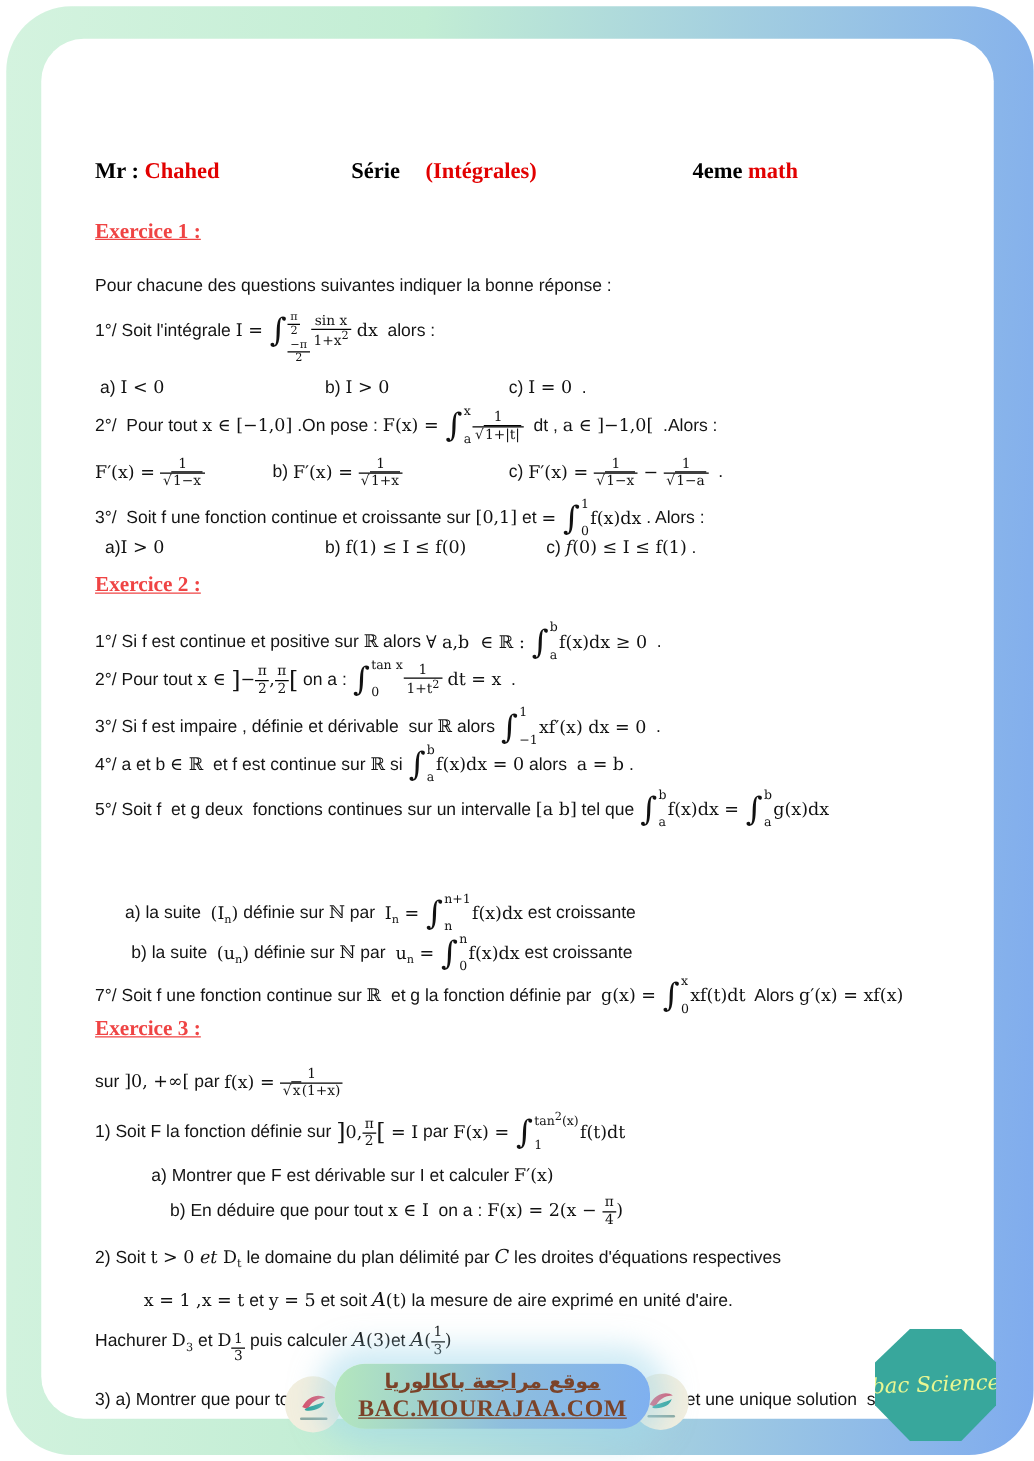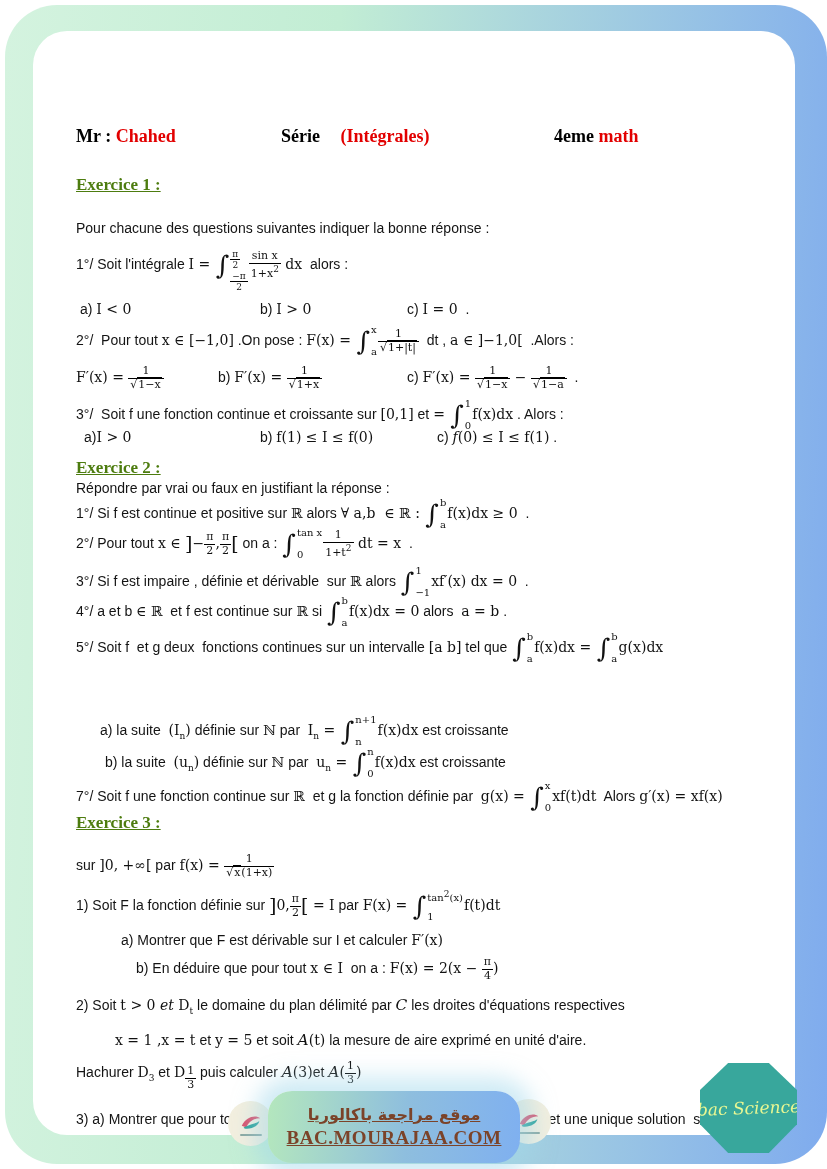--- a/index.html
+++ b/index.html
@@ -7,21 +7,21 @@
 
   
   .frame{position:absolute;left:5px;top:5px;right:0;bottom:5px;border-radius:52px;
          background:linear-gradient(93deg,#d4f3df 0%,#c2edd4 38%,#7fabee 100%)}
   .page{position:absolute;left:33px;top:31px;right:32px;bottom:34px;border-radius:34px;background:#fff}
 
   
   .line{position:absolute;font-family:"Liberation Sans",sans-serif;font-size:14px;color:#141414;white-space:nowrap;line-height:1.25}
   .hd{position:absolute;font-family:"Liberation Serif",serif;font-weight:bold;font-size:18px;color:#000;white-space:nowrap}
   .hd .rd{color:#e20000}
-  .ext{position:absolute;font-family:"Liberation Serif",serif;font-weight:bold;font-size:17px;color:#4d7c0f;text-decoration:underline;white-space:nowrap}
+  .ext{position:absolute;font-family:"Liberation Serif",serif;font-weight:bold;font-size:17px;color:#ef4444;text-decoration:underline;white-space:nowrap}
 
   
   .m{font-family:"DejaVu Serif",serif;font-size:14px;color:#111}
   .m i{font-family:"DejaVu Serif",serif}
   .fr{display:inline-block;vertical-align:middle;text-align:center;font-size:11px;line-height:1.15}
   .fr>b{display:block;font-weight:normal;padding:0 2px}
   .fr>u{display:block;text-decoration:none;border-top:1px solid #000;padding:0 2px}
   .it{display:inline-flex;align-items:center;vertical-align:middle;margin:0 1px}
   .it>s{text-decoration:none;font-size:26px;line-height:1;font-family:"DejaVu Serif",serif}
   .it>em{display:inline-flex;flex-direction:column;justify-content:space-between;font-style:normal;font-size:10px;line-height:1;height:32px;margin-left:1px}
@@ -29,21 +29,21 @@
   .it>em>u{text-decoration:none}
   .it .fr{font-size:9px}
   q{border-top:1px solid #000;padding:0 1px}
   q::before,q::after{content:""}
   big{font-size:19px;font-weight:400;vertical-align:-2px;font-family:"DejaVu Serif",serif}
   var{font-family:"DejaVu Serif",serif;font-style:italic;font-size:1.1em}
   sup,sub{font-size:9px}
   .gp{display:inline-block;width:56px}
 
   
-  .banner{position:absolute;left:268px;top:1091px;width:252px;height:72px;border-radius:24px;z-index:5;
+  .banner{position:absolute;left:268px;top:1091px;width:252px;height:52px;border-radius:24px;z-index:5;
           background:linear-gradient(95deg,#b4e7bd 0%,#8ebede 55%,#7fb0f0 100%);
           box-shadow:0 0 22px 14px rgba(160,215,235,.5);
           display:flex;flex-direction:column;align-items:center;justify-content:center;text-align:center}
   .banner .ar{font-size:16px;font-weight:bold;color:#7b4329;text-decoration:underline;direction:rtl;font-family:"DejaVu Sans",sans-serif;line-height:1.3}
   .banner .url{font-size:19px;font-weight:bold;color:#7b4329;text-decoration:underline;font-family:Liberation Serif, serif;letter-spacing:.5px;line-height:1.25}
   .badge{position:absolute;width:45px;height:45px;border-radius:50%;background:#f3efdf;z-index:4;
          display:flex;flex-direction:column;align-items:center;justify-content:center}
   .badge .tb{width:22px;height:2px;background:#8aa7a0;margin-top:2px;border-radius:1px}
   .oct{position:absolute;left:700px;top:1063px;width:97px;height:90px;background:#38a79c;z-index:6;
        clip-path:polygon(29% 0,71% 0,100% 30%,100% 68%,71% 100%,29% 100%,0 68%,0 30%);
@@ -96,21 +96,20 @@
           <em>
             <b>1</b>
             <u>0</u>
           </em>
         </span>f(x)dx</span> . Alors :</div>
   <div class="line" style="left:51px;top:398px">a)<span class="m">I &gt; 0</span></div>
   <div class="line" style="left:227px;top:398px">b) <span class="m">f(1) ≤ I ≤ f(0)</span></div>
   <div class="line" style="left:404px;top:398px">c) <span class="m"><i>f</i>(0) ≤ I ≤ f(1)</span> .</div>
 
   <div class="ext" style="left:43px;top:427px">Exercice 2 :</div>
-  <div class="line" style="left:43px;top:449px">Répondre par vrai ou faux en justifiant la réponse :</div>
   <div class="line" style="left:43px;top:467px">1°/ Si f est continue et positive sur <span class="m">ℝ</span> alors <span class="m">∀ a,b&nbsp; ∈ ℝ : <span class="it">
           <s>∫</s>
           <em>
             <b>b</b>
             <u>a</u>
           </em>
         </span>f(x)dx ≥ 0</span>&nbsp; .</div>
   <div class="line" style="left:43px;top:497px">2°/ Pour tout <span class="m">x ∈ <big>]</big>−<span class="fr"><b>π</b><u>2</u></span>,<span class="fr"><b>π</b><u>2</u></span><big>[</big></span> on a : <span class="m"><span class="it">
           <s>∫</s>
           <em>

